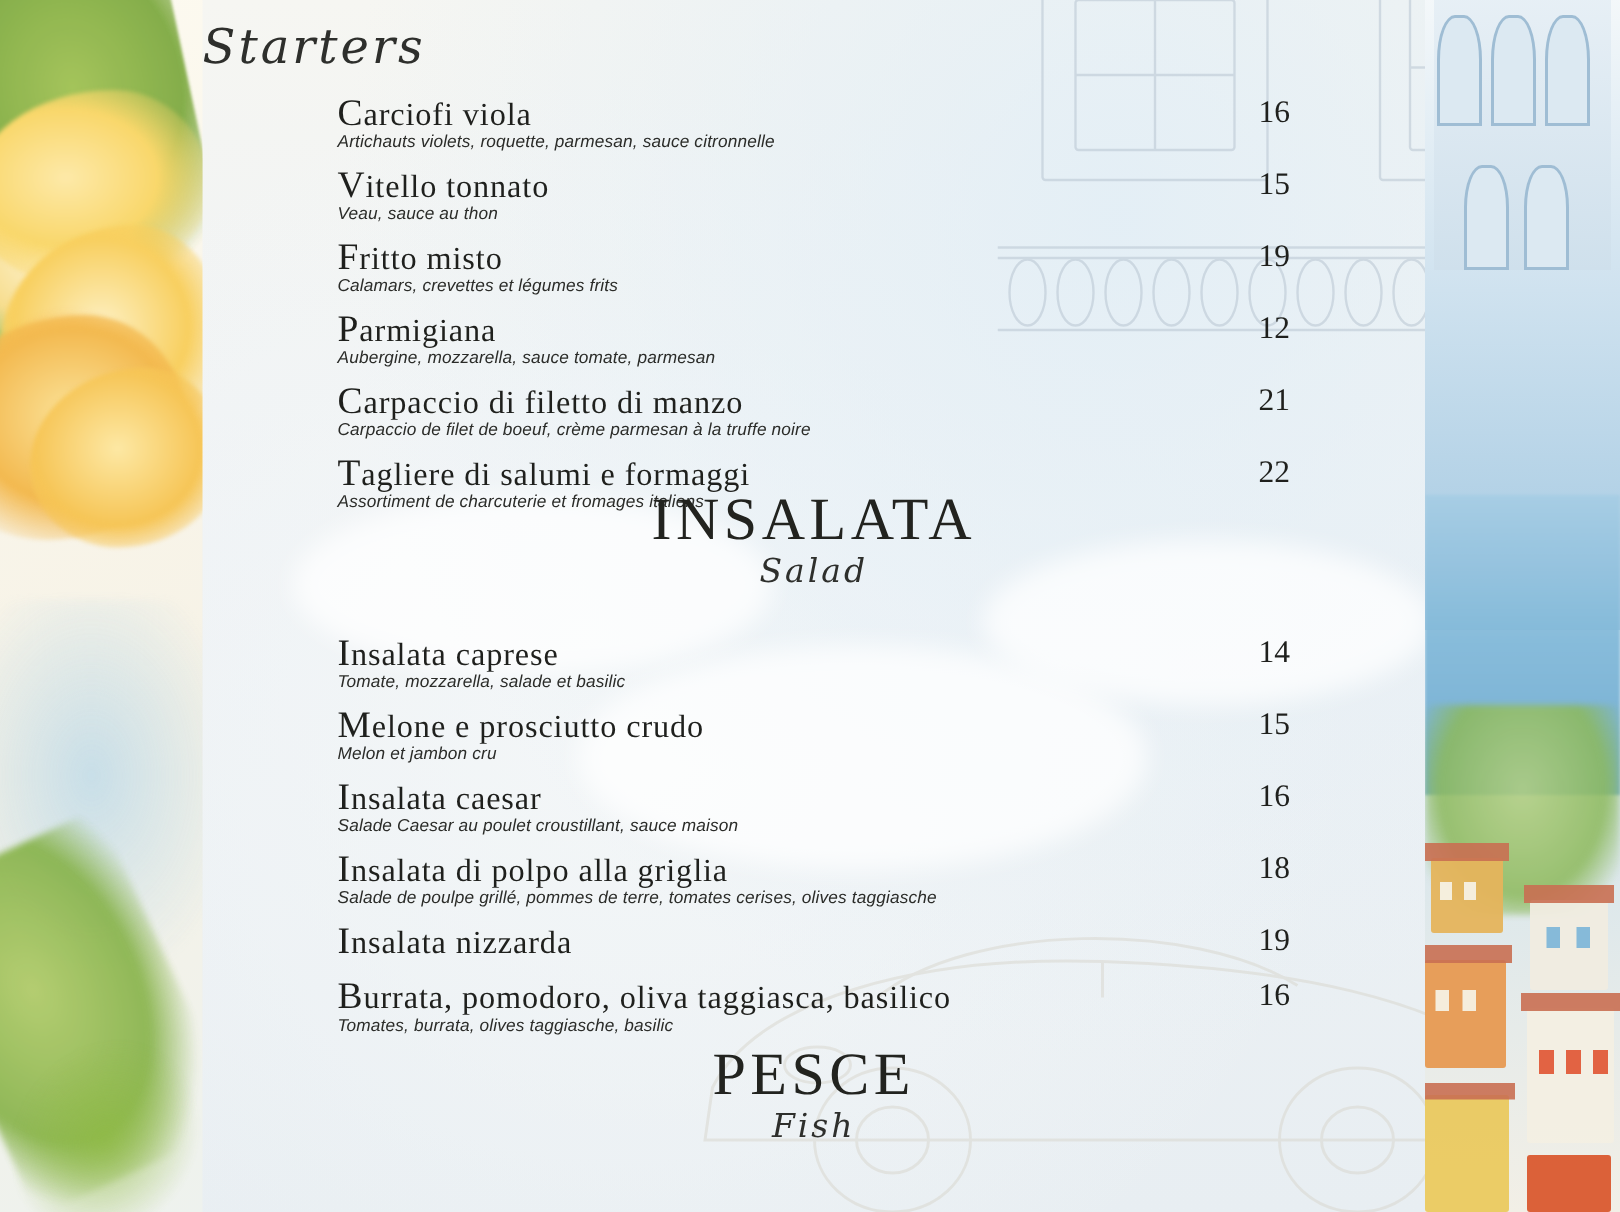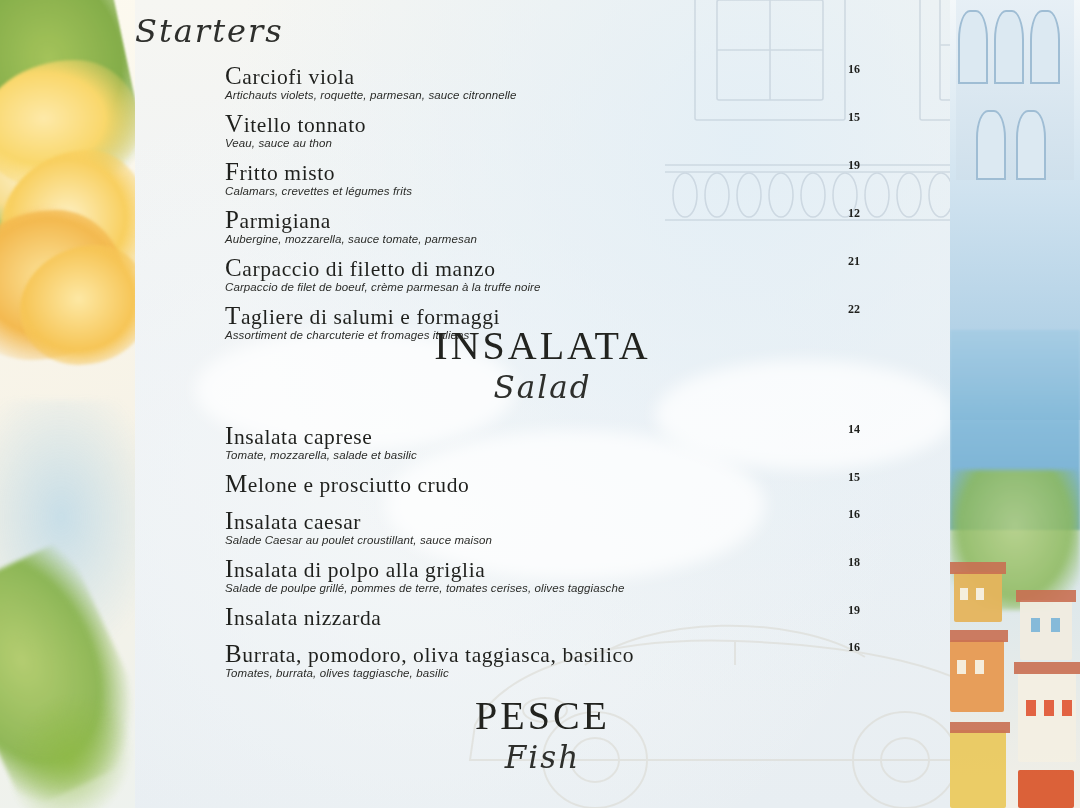--- a/index.html
+++ b/index.html
@@ -199,21 +199,21 @@
     font-family: "Liberation Serif", serif;
     font-size: 40px;
     letter-spacing: 3px;
     color: #22231f;
     text-align: center;
     line-height: 1.05;
   }
   .section-script {
     font-family: "DejaVu Serif", serif;
     font-style: italic;
-    font-size: 31px;
+    font-size: 22px;
     color: #2e2f2c;
     text-align: center;
     letter-spacing: 2px;
     margin-top: 2px;
   }
 
   .items {
     margin: 0 auto;
     width: 635px;
   }
@@ -226,22 +226,22 @@
     font-size: 21.5px;
     letter-spacing: 0.6px;
     color: #1f201d;
     white-space: nowrap;
   }
   .item-name::first-letter {
     font-size: 25px;
   }
   .item-price {
     font-family: "Liberation Serif", serif;
-    font-weight: 700;
-    font-size: 12px;
+    font-weight: 400;
+    font-size: 21px;
     color: #1f201d;
     margin-left: 14px;
   }
   .item-desc {
     font-family: "Liberation Sans", sans-serif;
     font-style: italic;
     font-size: 11.5px;
     color: #2b2c29;
     margin-top: -1px;
     letter-spacing: .1px;
@@ -443,20 +443,21 @@
               <div class="item-name">Insalata caprese</div>
               <div class="item-desc">Tomate, mozzarella, salade et basilic</div>
             </div>
             <div class="item-price price-col">14</div>
           </div>
         </div>
         <div class="item">
           <div class="row-flex">
             <div class="row-left">
               <div class="item-name">Melone e prosciutto crudo</div>
+              <div class="item-desc">Melon et jambon cru</div>
             </div>
             <div class="item-price price-col">15</div>
           </div>
         </div>
         <div class="item">
           <div class="row-flex">
             <div class="row-left">
               <div class="item-name">Insalata caesar</div>
               <div class="item-desc">Salade Caesar au poulet croustillant, sauce maison</div>
             </div>

